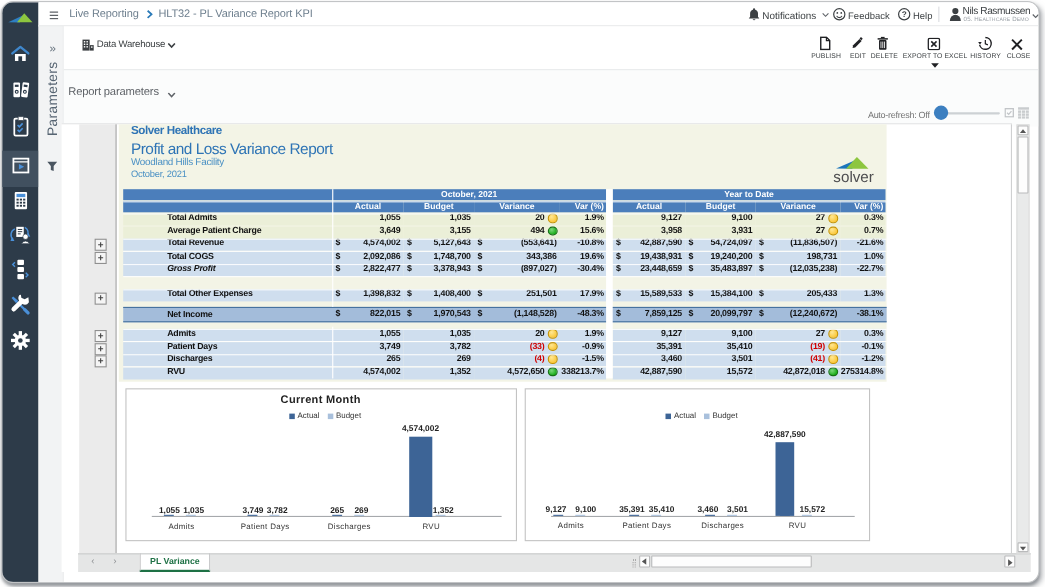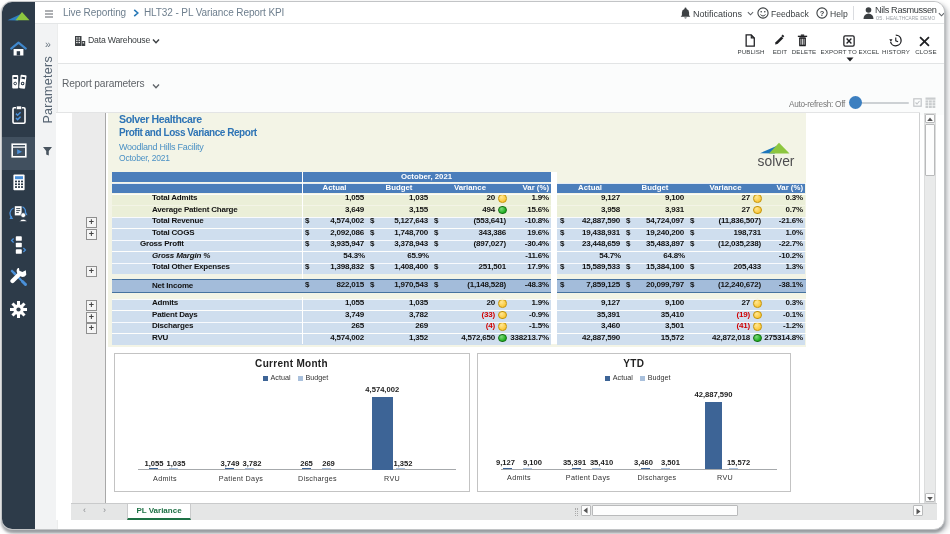--- a/index.html
+++ b/index.html
@@ -261,31 +261,32 @@
         <rect x="4" y="8.8" width="2.8" height="2.2"></rect>
         <rect x="7.5" y="8.8" width="2.8" height="2.2"></rect>
       </g>
     </svg>
 <div class="abs" style="left:-2px;top:-2px;width:948px;height:533px;">
 <div class="abs" style="left:56px;top:112px;width:864px;height:408px;background:#fff;border-top:1px solid #e3e4e5;"></div>
 <div class="abs" style="left:72px;top:113px;width:34px;height:390px;background:#ebebeb;border-right:1px solid #a8a8a8;"></div>
 <div class="abs" style="left:108px;top:113px;width:698px;height:234px;background:#f3f4e6;"></div>
 <div class="abs" style="left:919px;top:113px;width:1px;height:390px;background:#cfd0d1;"></div>
 <div class="t" style="left:119px;top:113px;font-size:10.6px;letter-spacing:-0.4px;font-weight:700;color:#2e74b5;">Solver Healthcare</div>
-<div class="t" style="left:119px;top:126.5px;font-size:10px;letter-spacing:-0.45px;font-weight:700;color:#2e74b5;">Profit and Loss Variance Report</div>
+<div class="t" style="left:119px;top:126.5px;font-size:14px;letter-spacing:-0.45px;font-weight:400;color:#2e74b5;">Profit and Loss Variance Report</div>
 <div class="t" style="left:119px;top:141.5px;font-size:9px;letter-spacing:-0.25px;color:#4a90c4;">Woodland Hills Facility</div>
 <div class="t" style="left:119px;top:153px;font-size:8.5px;letter-spacing:-0.2px;color:#4a90c4;">October, 2021</div>
 <svg class="abs" style="left:752px;top:140px;" width="50" height="28" viewBox="0 0 50 28">
 <polygon points="8,13.2 28,4.6 22.7,13.4" fill="#1b75bb"></polygon>
 <polygon points="27,2.8 37.5,13.4 17,13.4" fill="#8dc63f"></polygon>
 <text x="24" y="25.5" font-size="13.8" fill="#4d4d4f" text-anchor="middle" font-family="Liberation Sans">solver</text>
       </svg>
 <div class="abs" style="left:112px;top:172px;width:240px;height:10px;"></div>
 <div class="abs" style="left:112px;top:172px;width:190px;height:10px;background:#4b7ebb;"></div>
 <div class="abs" style="left:302px;top:172px;width:249px;height:10px;background:#4b7ebb;color:#fff;font-size:7.8px;font-weight:700;text-align:center;line-height:10px;">October, 2021</div>
+<div class="abs" style="left:557px;top:172px;width:248px;height:10px;background:#4b7ebb;color:#fff;font-size:7.8px;font-weight:700;text-align:center;line-height:10px;">Year to Date</div>
 <div class="abs" style="left:112px;top:183px;width:190px;height:10px;background:#4b7ebb;"></div>
       <div class="abs" style="left:302px;top:183px;width:65px;height:10px;background:#4b7ebb;color:#fff;font-size:7.8px;font-weight:700;line-height:10px;text-align:center;">Actual</div>
       <div class="abs" style="left:367px;top:183px;width:64px;height:10px;background:#4b7ebb;color:#fff;font-size:7.8px;font-weight:700;line-height:10px;text-align:center;">Budget</div>
       <div class="abs" style="left:431px;top:183px;width:78px;height:10px;background:#4b7ebb;color:#fff;font-size:7.8px;font-weight:700;line-height:10px;text-align:center;">Variance</div>
       <div class="abs" style="left:509px;top:183px;width:42px;height:10px;background:#4b7ebb;color:#fff;font-size:7.8px;font-weight:700;line-height:10px;text-align:right;padding-right:2px;">Var (%)</div>
       <div class="abs" style="left:557px;top:183px;width:66px;height:10px;background:#4b7ebb;color:#fff;font-size:7.8px;font-weight:700;line-height:10px;text-align:center;">Actual</div>
       <div class="abs" style="left:623px;top:183px;width:64px;height:10px;background:#4b7ebb;color:#fff;font-size:7.8px;font-weight:700;line-height:10px;text-align:center;">Budget</div>
       <div class="abs" style="left:687px;top:183px;width:77px;height:10px;background:#4b7ebb;color:#fff;font-size:7.8px;font-weight:700;line-height:10px;text-align:center;">Variance</div>
       <div class="abs" style="left:764px;top:183px;width:41px;height:10px;background:#4b7ebb;color:#fff;font-size:7.8px;font-weight:700;line-height:10px;text-align:right;padding-right:2px;">Var (%)</div>
 <div class="row" style="top:194px;height:11px;left:112px;">
@@ -411,24 +412,24 @@
 <div class="row" style="top:240px;height:11px;left:112px;">
         <div class="abs" style="left:0;top:0;width:190px;height:11px;background:#cfdeee;"></div>
         <div class="abs" style="left:190px;top:0;width:65px;height:11px;background:#cfdeee;"></div>
         <div class="abs" style="left:255px;top:0;width:64px;height:11px;background:#cfdeee;"></div>
         <div class="abs" style="left:319px;top:0;width:78px;height:11px;background:#cfdeee;"></div>
         <div class="abs" style="left:397px;top:0;width:42px;height:11px;background:#cfdeee;"></div>
         <div class="abs" style="left:445px;top:0;width:66px;height:11px;background:#cfdeee;"></div>
         <div class="abs" style="left:511px;top:0;width:64px;height:11px;background:#cfdeee;"></div>
         <div class="abs" style="left:575px;top:0;width:77px;height:11px;background:#cfdeee;"></div>
         <div class="abs" style="left:652px;top:0;width:41px;height:11px;background:#cfdeee;"></div>
-        <div class="cell" style="left:28px;top:-1px;">Gross Profit</div>
+        <div class="cell" style="left:40px;top:-1px;font-style:italic;">Gross Profit</div>
         <div class="cell" style="left:193px;width:59px;top:-1px;">
           <span style="float:left;">$</span>
-          <span style="float:right;">3,935,947</span>
+          <span style="float:right;">2,822,477</span>
         </div>
         <div class="cell" style="left:258px;width:58px;top:-1px;">
           <span style="float:left;">$</span>
           <span style="float:right;">3,378,943</span>
         </div>
         <div class="cell" style="left:322px;width:72px;top:-1px;">
           <span style="float:left;">$</span>
           <span style="float:right;">(897,027)</span>
         </div>
         <div class="cell num" style="left:397px;width:40px;top:-1px;">-30.4%</div>
@@ -438,38 +439,20 @@
         </div>
         <div class="cell" style="left:514px;width:58px;top:-1px;">
           <span style="float:left;">$</span>
           <span style="float:right;">35,483,897</span>
         </div>
         <div class="cell" style="left:578px;width:71px;top:-1px;">
           <span style="float:left;">$</span>
           <span style="float:right;">(12,035,238)</span>
         </div>
         <div class="cell num" style="left:652px;width:39px;top:-1px;">-22.7%</div>
-      </div>
-<div class="row" style="top:251.5px;height:11px;left:112px;">
-        <div class="abs" style="left:0;top:0;width:190px;height:11px;background:#cfdeee;"></div>
-        <div class="abs" style="left:190px;top:0;width:65px;height:11px;background:#cfdeee;"></div>
-        <div class="abs" style="left:255px;top:0;width:64px;height:11px;background:#cfdeee;"></div>
-        <div class="abs" style="left:319px;top:0;width:78px;height:11px;background:#cfdeee;"></div>
-        <div class="abs" style="left:397px;top:0;width:42px;height:11px;background:#cfdeee;"></div>
-        <div class="abs" style="left:445px;top:0;width:66px;height:11px;background:#cfdeee;"></div>
-        <div class="abs" style="left:511px;top:0;width:64px;height:11px;background:#cfdeee;"></div>
-        <div class="abs" style="left:575px;top:0;width:77px;height:11px;background:#cfdeee;"></div>
-        <div class="abs" style="left:652px;top:0;width:41px;height:11px;background:#cfdeee;"></div>
-        <div class="cell" style="left:40px;top:-1px;font-style:italic;">Gross Margin %</div>
-        <div class="cell num" style="left:190px;width:63px;top:-1px;">54.3%</div>
-        <div class="cell num" style="left:255px;width:62px;top:-1px;">65.9%</div>
-        <div class="cell num" style="left:397px;width:40px;top:-1px;">-11.6%</div>
-        <div class="cell num" style="left:445px;width:64px;top:-1px;">54.7%</div>
-        <div class="cell num" style="left:511px;width:62px;top:-1px;">64.8%</div>
-        <div class="cell num" style="left:652px;width:39px;top:-1px;">-10.2%</div>
       </div>
 <div class="row" style="top:263px;height:11px;left:112px;">
         <div class="abs" style="left:0;top:0;width:190px;height:11px;background:#cfdeee;"></div>
         <div class="abs" style="left:190px;top:0;width:65px;height:11px;background:#cfdeee;"></div>
         <div class="abs" style="left:255px;top:0;width:64px;height:11px;background:#cfdeee;"></div>
         <div class="abs" style="left:319px;top:0;width:78px;height:11px;background:#cfdeee;"></div>
         <div class="abs" style="left:397px;top:0;width:42px;height:11px;background:#cfdeee;"></div>
         <div class="abs" style="left:445px;top:0;width:66px;height:11px;background:#cfdeee;"></div>
         <div class="abs" style="left:511px;top:0;width:64px;height:11px;background:#cfdeee;"></div>
         <div class="abs" style="left:575px;top:0;width:77px;height:11px;background:#cfdeee;"></div>
@@ -662,21 +645,20 @@
 <div class="dlbl" style="left:328.5px;top:458.5px;">269</div>
 <div class="abs" style="left:301.5px;top:468.0px;width:9px;height:1px;background:#3d6496;"></div>
 <div class="abs" style="left:321.5px;top:468.0px;width:9px;height:1px;background:#a9c0dc;"></div>
 <div class="xlbl" style="left:392px;top:473.5px;">RVU</div>
 <div class="dlbl" style="left:403px;top:458.5px;">1,352</div>
 <div class="abs" style="left:376px;top:468.0px;width:9px;height:1px;background:#3d6496;"></div>
 <div class="abs" style="left:396px;top:468.0px;width:9px;height:1px;background:#a9c0dc;"></div>
 <div class="abs" style="left:372px;top:397px;width:20.5px;height:72.5px;background:#3d6496;"></div>
 <div class="dlbl" style="left:382.25px;top:385px;">4,574,002</div>
 <div class="chartbox" style="left:477px;top:353px;width:313.5px;height:138.5px;"></div>
-<div class="t" style="left:477px;top:357.5px;width:313.5px;text-align:center;font-size:10px;font-weight:700;color:#222;letter-spacing:.3px;">YTD</div>
 <div class="abs" style="left:604.75px;top:376px;width:5px;height:5px;background:#3d6496;"></div>
 <div class="t" style="left:612.75px;top:373px;font-size:7.2px;color:#333;">Actual</div>
 <div class="abs" style="left:639.75px;top:376px;width:5px;height:5px;background:#a9c0dc;"></div>
 <div class="t" style="left:647.75px;top:373px;font-size:7.2px;color:#333;">Budget</div>
 <div class="abs" style="left:501px;top:469px;width:275.5px;height:1px;background:#a6a9ac;"></div>
 <div class="xlbl" style="left:519px;top:473px;">Admits</div>
 <div class="dlbl" style="left:505.5px;top:458px;">9,127</div>
 <div class="dlbl" style="left:532.5px;top:458px;">9,100</div>
 <div class="abs" style="left:503px;top:467.5px;width:9px;height:1px;background:#3d6496;"></div>
 <div class="abs" style="left:523px;top:467.5px;width:9px;height:1px;background:#a9c0dc;"></div>

